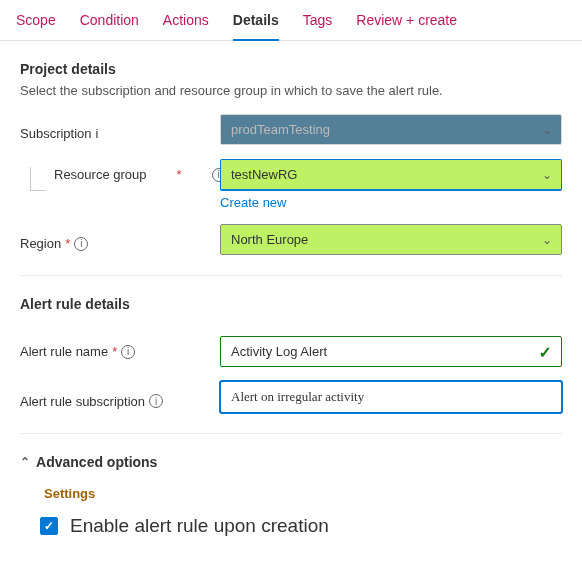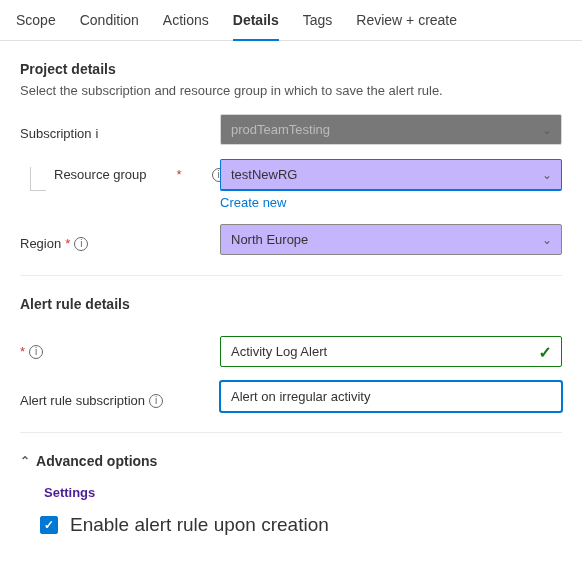--- a/index.html
+++ b/index.html
@@ -17,21 +17,21 @@
       display: flex;
       align-items: center;
       border-bottom: 1px solid #e0e0e0;
       padding: 0 16px;
       gap: 24px;
     }
     .nav-tab {
       padding: 12px 0;
       cursor: pointer;
       font-size: 14px;
-      color: #404040;
+      color: #be185d;
       text-decoration: none;
       position: relative;
       white-space: nowrap;
     }
     .nav-tab.active {
       color: #333;
       font-weight: 600;
     }
     .nav-tab.active::after {
       content: '';
@@ -106,28 +106,28 @@
       width: 100%;
     }
 
     .dropdown-container select {
       width: 100%;
       border: 1px solid #8a8886;
       border-radius: 2px;
       padding: 7px 30px 7px 10px;
       font-size: 13px;
       color: #333;
-      background: #c4b5fd;
+      background: #bef264;
       cursor: pointer;
       appearance: none;
       -webkit-appearance: none;
     }
 
     .dropdown-container select:disabled {
-      background: #404040;
+      background: #0c4a6e;
       color: #a19f9d;
       border-color: #c8c6c4;
     }
 
     .dropdown-chevron {
       position: absolute;
       right: 10px;
       top: 50%;
       transform: translateY(-50%);
       pointer-events: none;
@@ -150,20 +150,21 @@
       font-size: 13px;
       color: #333;
       background: #fff;
     }
 
     .text-input.active-border {
       border-color: #0078d4;
       border-width: 1px;
       outline: 2px solid #0078d4;
       outline-offset: -1px;
+      font-family: Liberation Serif, serif;
     }
 
     
     .input-with-check {
       position: relative;
       margin-top: 8px;
     }
 
     .input-with-check input {
       padding-right: 30px;
@@ -226,21 +227,21 @@
 
     .advanced-toggle .chevron {
       font-size: 12px;
       color: #605e5c;
     }
 
     .settings-label {
       font-weight: 700;
       font-size: 13px;
       margin-bottom: 14px;
-      color: #4c1d95;
+      color: #a16207;
       padding-left: 4px;
     }
 
     
     .checkbox-row {
       display: flex;
       align-items: center;
       gap: 12px;
     }
 
@@ -351,20 +352,21 @@
     </div>
   </div>
 
   <hr class="divider">
 
   <div>
     <div class="section-title">Alert rule details</div>
 
     <div class="form-row" style="margin-top:16px;">
       <div class="form-label">
+        <span>Alert rule name</span>
         <span class="required"> *</span>
         <span class="info-icon" title="Information">i</span>
       </div>
       <div class="form-control-wrapper">
         <div class="input-with-check">
           <input type="text" class="text-input" style="border-color: rgb(16, 124, 16);" value="Activity Log Alert">
           <span class="check-icon">✓</span>
         </div>
       </div>
     </div>

